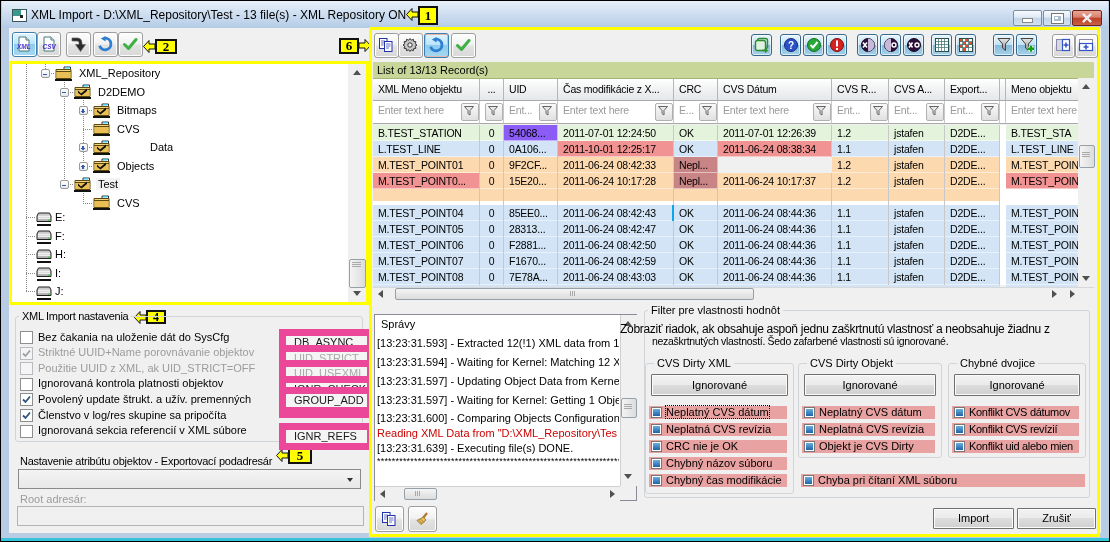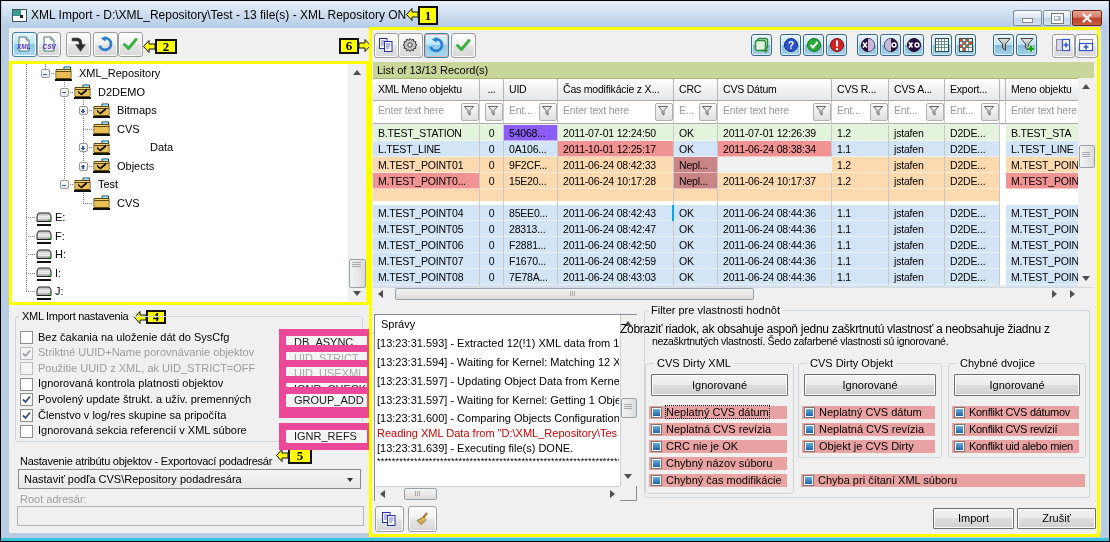--- a/index.html
+++ b/index.html
@@ -331,21 +331,20 @@
       <path d="M2 5.5 L4.5 8 L9 2.5" fill="none" stroke="#31537a" stroke-width="1.8"></path>
     </svg>
   </div>
 <div class="txt" style="left:38px;top:408.5px;color:#000;">Členstvo v log/res skupine sa pripočíta</div>
 <div class="fld" style="left:279px;top:387px;width:73px;color:#1a1a1a;">GROUP_ADD</div>
 <div class="a" style="left:20px;top:424.6px;width:11px;height:11px;border:1px solid #8e8e8e;background:#fff;"></div>
 <div class="txt" style="left:38px;top:424.1px;color:#000;">Ignorovaná sekcia referencií v XML súbore</div>
 <div class="fld" style="left:279px;top:422.6px;width:73px;color:#1a1a1a;">IGNR_REFS</div>
 <div class="txt" style="left:20px;top:455px;letter-spacing:-0.25px;">Nastavenie atribútu objektov - Exportovací podadresár</div>
 <div class="a" style="left:18px;top:469px;width:343px;height:20px;border:1px solid #8a8a8a;background:linear-gradient(#f4f4f4,#e8e8e8);box-sizing:border-box;">
-<div class="txt" style="left:5px;top:2.5px;">Nastaviť podľa CVS\Repository podadresára</div>
 <div class="arr" style="left:328px;top:8px;border-left:3.5px solid transparent;border-right:3.5px solid transparent;border-top:4.5px solid #333;"></div>
   </div>
 <div class="txt" style="left:20px;top:493px;color:#9c9c9c;">Root adresár:</div>
 <div class="a" style="left:17px;top:506px;width:347px;height:20px;border:1px solid #b4b4b4;background:#f0f0f0;box-sizing:border-box;"></div>
 <div class="a" style="left:372px;top:30px;width:725px;height:504px;background:#f0f0f0;"></div>
 <div class="yb" style="left:369px;top:27px;width:731px;height:510px;"></div>
 <div class="tb" style="left:374px;top:33px;width:23px;height:23px;">
     <svg style="position:absolute;left:3px;top:3px;" width="16" height="16" viewBox="0 0 16 16">
       <rect x="1.5" y="1.5" width="7.5" height="10" fill="#fff" stroke="#2233aa" stroke-width="1"></rect>
       <path d="M3 4 h4 M3 6 h4 M3 8 h2.5" stroke="#2233aa" stroke-width="0.7"></path>

